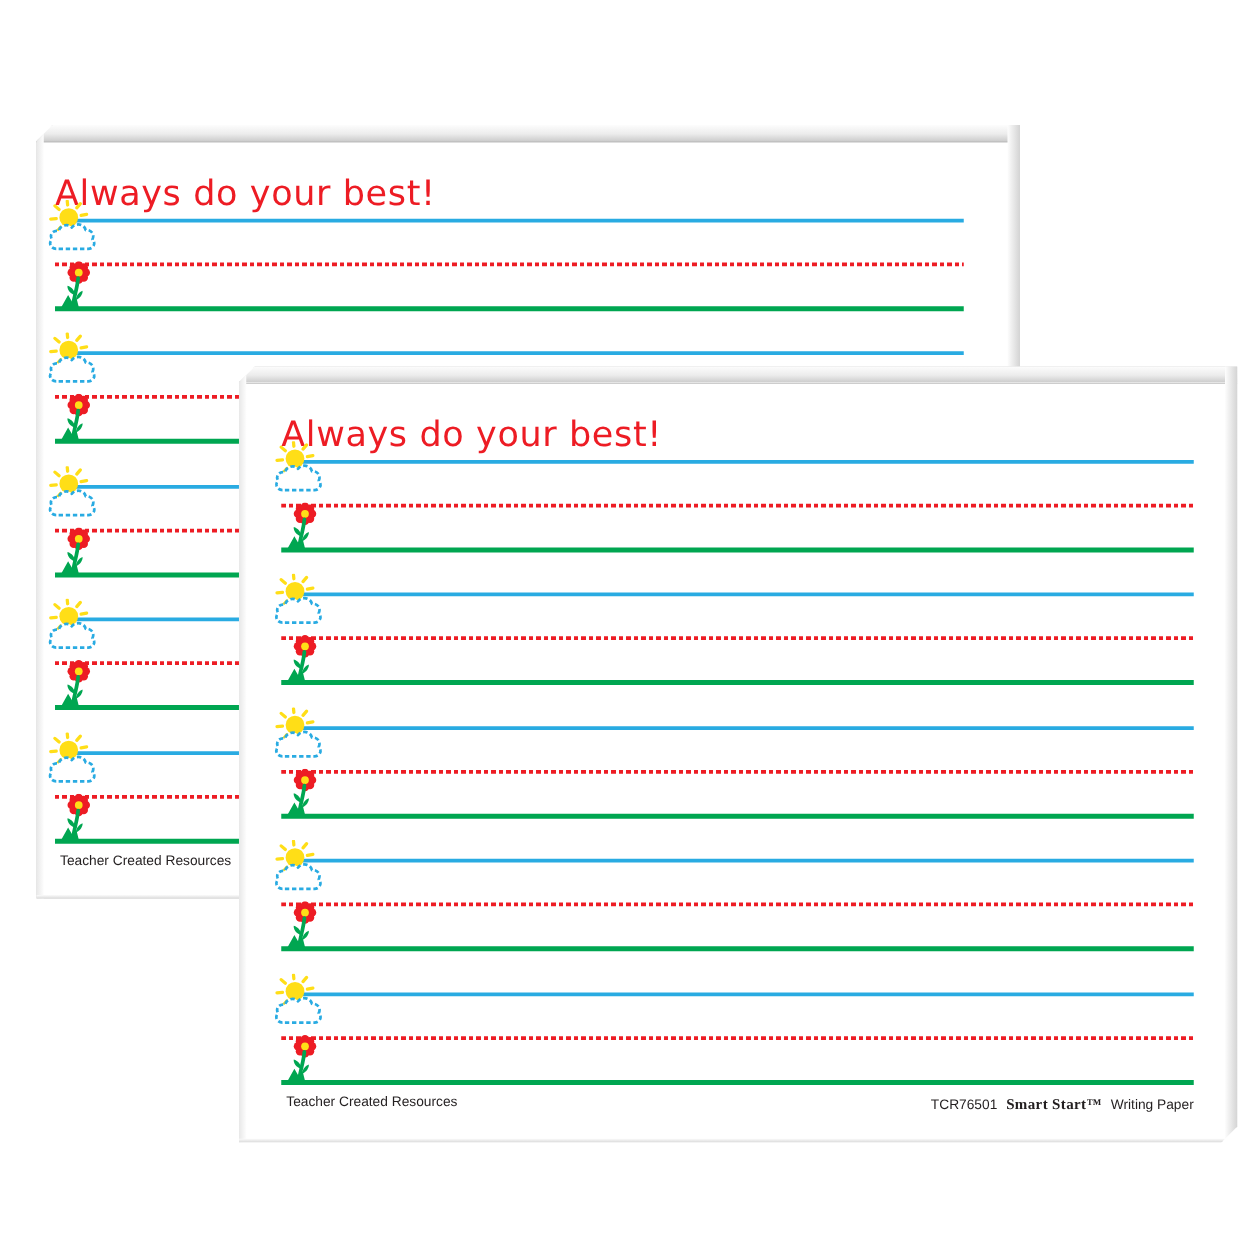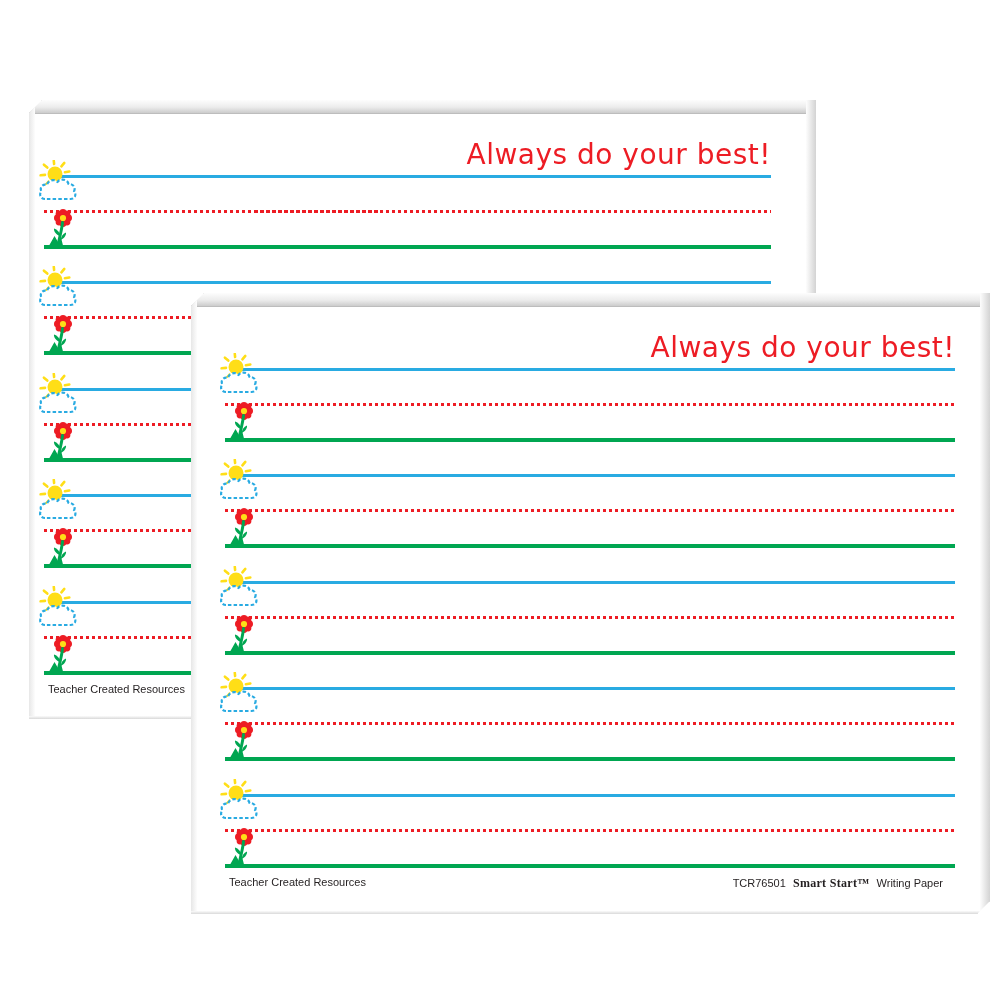--- a/index.html
+++ b/index.html
@@ -21,21 +21,21 @@
   .edge-right{position:absolute;right:0;top:0;bottom:0;width:10px;
               background:linear-gradient(90deg,#fdfdfd,#d3d3d3);}
   .edge-bottom{position:absolute;left:0;right:0;bottom:0;height:3px;
                background:linear-gradient(0deg,#d9d9d9,#fbfbfb);}
 
   
   .content{position:absolute;top:0;bottom:0;}
   .pad-back  .content{left:15px;right:45px;}
   .pad-front .content{left:34px;right:35px;}
 
-  .title{position:absolute;top:38px;left:0;right:0;text-align:right;
+  .title{position:absolute;top:38px;left:0;right:0;text-align:left;
          color:var(--line-red,#ED1C24);font-size:28px;letter-spacing:0.5px;
          font-family:"DejaVu Sans", sans-serif;}
 
   .rows{position:absolute;inset:0;}
   .rg{position:absolute;left:0;right:0;height:74px;}
   .r1{top:75px}.r2{top:181px}.r3{top:288px}.r4{top:394px}.r5{top:501px}
 
   .line{position:absolute;right:0;}
   .line-blue{left:14px;top:0;height:3px;background:var(--line-blue,#29ABE2);}
   .line-red{left:0;top:35px;height:3px;
@@ -50,21 +50,21 @@
   .sun-core{fill:var(--sun-yellow,#FFDE17);}
   .cloud{fill:#ffffff;stroke:var(--line-blue,#29ABE2);stroke-width:2.2;
          stroke-dasharray:3.5 2.2;stroke-linejoin:round;}
   .petal{fill:var(--line-red,#ED1C24);}
   .flower-center{fill:var(--sun-yellow,#FFDE17);}
   .stem{stroke:var(--line-green,#00A651);stroke-width:3;fill:none;stroke-linecap:round;}
   .leaf,.grass{fill:var(--line-green,#00A651);}
 
   .footer{position:absolute;top:583px;font-size:11px;color:#231f20;}
   .footer-left{left:4px;}
-  .footer-right{right:12px;text-align:right;}
+  .footer-right{right:0;text-align:right;}
   .footer-right .part{margin-left:4px;}
   .brand{font-family:"Liberation Serif", serif;font-weight:bold;font-size:12px;letter-spacing:0.3px;}
 </style>
 </head>
 <body>
 
 <div class="canvas">
 
   <div class="pad pad-back">
     <div class="edge-top"></div>

